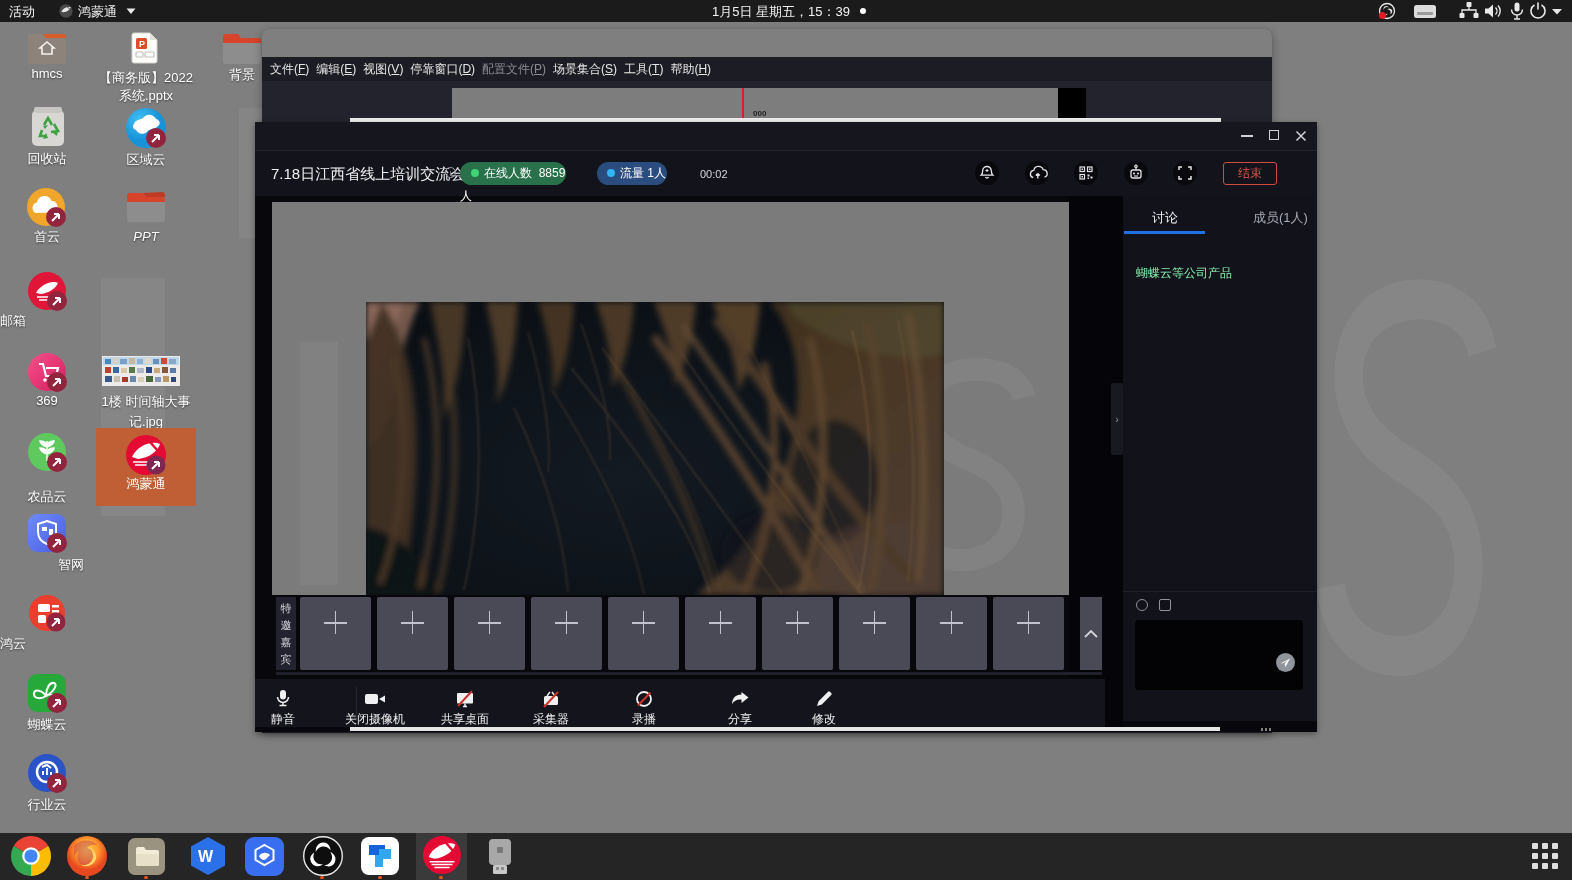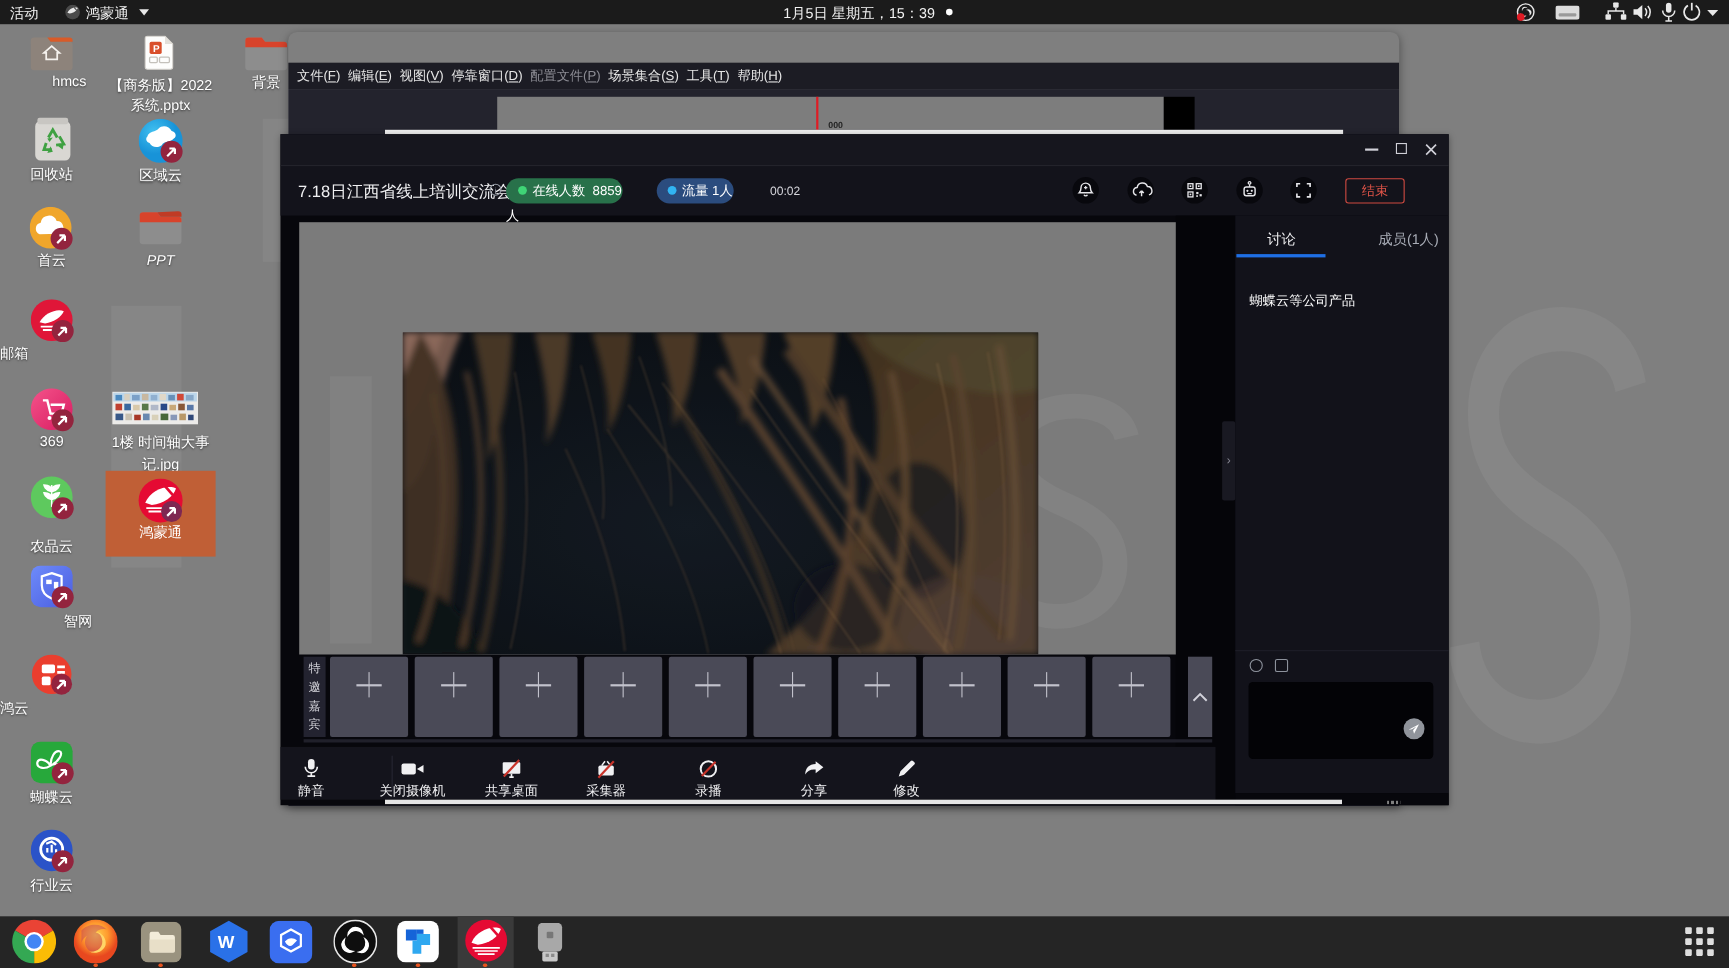--- a/index.html
+++ b/index.html
@@ -24,21 +24,21 @@
   </svg>
 </div>
 
 <div id="icons" class="abs" style="left:0;top:0;width:280px;height:833px;font-size:13px;color:#fff;">
 
   <svg class="abs" style="left:26px;top:33px;" width="42" height="31" viewBox="0 0 42 31">
     <path d="M2,4 a3,3 0 0 1 3,-3 h12 l3,4 h17 a3,3 0 0 1 3,3 v20 a3,3 0 0 1 -3,3 h-32 a3,3 0 0 1 -3,-3 Z" fill="#8d837b"></path>
     <path d="M17,1 l3,4 h20 v-1 a3,3 0 0 0 -3,-3 Z" fill="#d95b28"></path>
     <path d="M21,9 l7,6 h-2 v6 h-10 v-6 h-2 Z" fill="none" stroke="#f5f2ee" stroke-width="1.6"></path>
   </svg>
-  <div class="abs" style="left:16px;top:66px;width:94px;text-align:center;text-shadow:0 1px 2px rgba(0,0,0,.6);">hmcs</div>
+  <div class="abs" style="left:0px;top:66px;width:94px;text-align:center;text-shadow:0 1px 2px rgba(0,0,0,.6);">hmcs</div>
 
   <svg class="abs" style="left:30px;top:106px;" width="36" height="41" viewBox="0 0 36 41">
     <rect x="2" y="4" width="32" height="36" rx="5" fill="#d9d7d3"></rect>
     <rect x="4" y="1" width="28" height="6" rx="2" fill="#c8c6c2"></rect>
     <g stroke="#3fa142" stroke-width="2.6" fill="none">
       <path d="M14,19 l4,-7 l4,7"></path>
       <path d="M24,18 l4,7 l-7,1"></path>
       <path d="M17,30 h-7 l2,-6"></path>
     </g>
     <g fill="#3fa142">
@@ -449,21 +449,21 @@
       <div>修改</div>
     </div>
   </div>
 
   <div class="abs" style="left:856px;top:261px;width:12px;height:72px;background:#191922;border-radius:2px;color:#8a8a96;font-size:11px;text-align:center;line-height:72px;">›</div>
 
   <div id="panel" class="abs" style="left:868px;top:74px;width:194px;height:525px;background:#12121a;">
     <div class="abs" style="left:29px;top:13px;font-size:13px;color:#f2f2f4;">讨论</div>
     <div class="abs" style="left:130px;top:13px;font-size:13px;color:#a8acb6;">成员(1人)</div>
     <div class="abs" style="left:1px;top:35px;width:81px;height:3px;background:#1f6fe5;"></div>
-    <div class="abs" style="left:13px;top:69px;font-size:12px;color:#ffffff;">蝴蝶云等公司产品</div>
+    <div class="abs" style="left:13px;top:69px;font-size:12px;color:#86efac;">蝴蝶云等公司产品</div>
     <div class="abs" style="left:0;top:395px;width:194px;height:1px;background:#1f1f29;"></div>
     <div class="abs" style="left:13px;top:403px;width:12px;height:12px;border:1px solid #8d929c;border-radius:50%;"></div>
     <div class="abs" style="left:36px;top:403px;width:12px;height:12px;border:1px solid #8d929c;border-radius:2px;"></div>
     <div class="abs" style="left:12px;top:424px;width:168px;height:70px;background:#030306;border-radius:4px;"></div>
     <div class="abs" style="left:153px;top:457px;width:19px;height:19px;border-radius:50%;background:#90949b;">
       <svg width="19" height="19" viewBox="0 0 19 19">
           <path d="M4.5,10.5 L14,5.5 L9.5,14 L8.6,10.9 L11.5,7.5 L7.6,9.9 Z" fill="#fff"></path>
         </svg>
     </div>
   </div>

